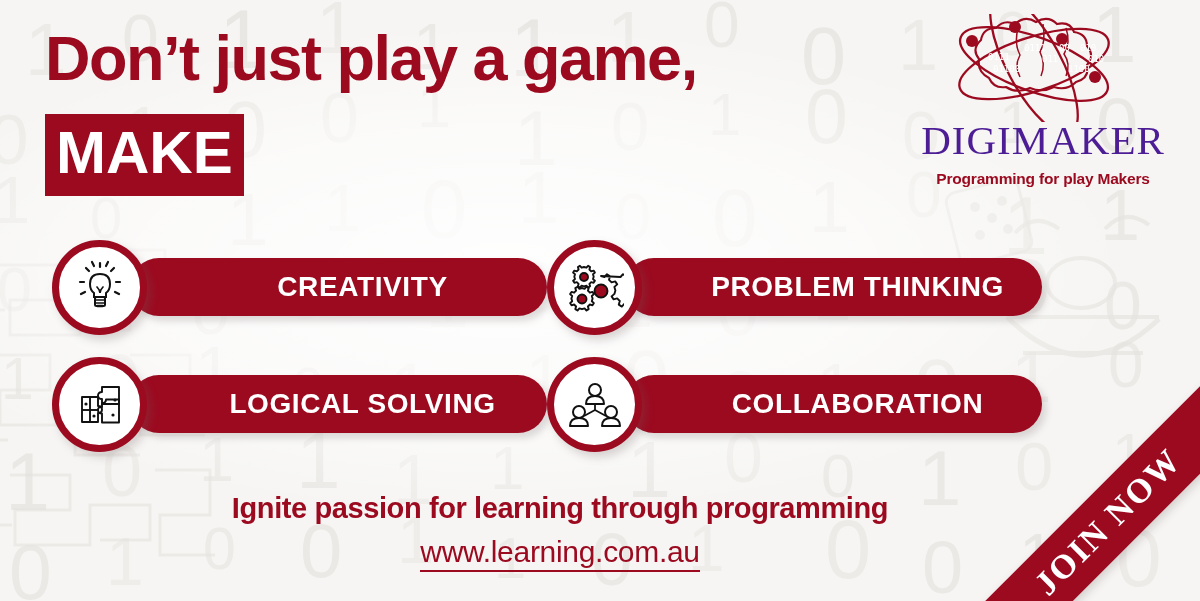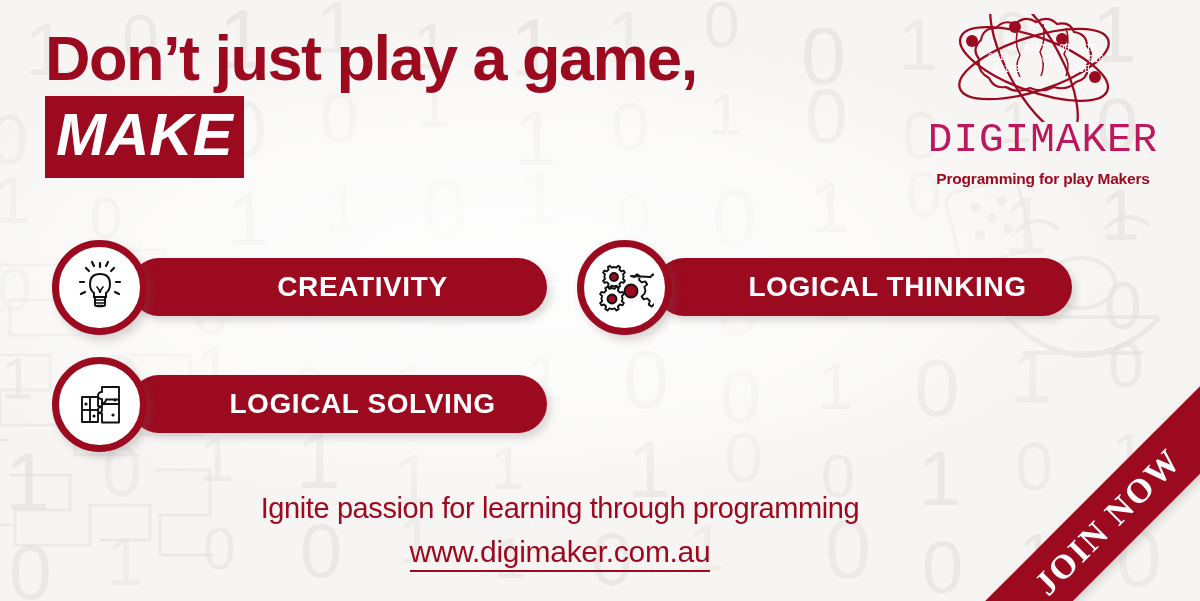--- a/index.html
+++ b/index.html
@@ -90,23 +90,22 @@
     font-weight: 700;
     color: #9c0a20;
     letter-spacing: -1.5px;
     line-height: 1.02;
     white-space: nowrap;
     font-stretch: condensed;
   }
   .headline-line2 {
     display: flex;
     align-items: center;
-    margin-top: 6px;
+    margin-top: 24px;
     white-space: nowrap;
-    font-style: italic;
   }
   .make-box {
     background: #9c0a20;
     color: #ffffff;
     font-size: 60px;
     font-weight: 700;
     letter-spacing: 0px;
     line-height: 1;
     padding: 9px 11px 13px 11px;
     display: inline-block;
@@ -125,24 +124,24 @@
   .logo {
     position: absolute;
     right: 26px;
     top: 14px;
     width: 262px;
     z-index: 6;
     text-align: center;
   }
   .logo-mark { width: 262px; height: 108px; display: block; }
   .logo-wordmark {
-    font-family: Liberation Mono, monospace;
+    font-family: Liberation Serif, serif;
     font-size: 41px;
     font-weight: 400;
-    color: #be185d;
+    color: #4c1d95;
     letter-spacing: 1px;
     line-height: 1;
     margin-top: -2px;
   }
   .logo-tagline {
     font-family: "Liberation Sans", sans-serif;
     font-size: 15.5px;
     font-weight: 700;
     color: #9c0a20;
     letter-spacing: -0.2px;
@@ -153,21 +152,20 @@
   
   .features {
     position: absolute;
     left: 52px;
     top: 240px;
     width: 1020px;
     z-index: 5;
   }
   .feature-row {
     display: flex;
-    gap: 30px;
   }
   .feature-row + .feature-row { margin-top: 22px; }
 
   .feature {
     position: relative;
     width: 495px;
     height: 95px;
     display: flex;
     align-items: center;
   }
@@ -212,21 +210,21 @@
   .badge svg { display: block; }
 
   
   .tagline {
     position: absolute;
     left: 0;
     top: 492px;
     width: 1120px;
     text-align: center;
     font-size: 29px;
-    font-weight: 400;
+    font-weight: 700;
     color: #9c0a20;
     letter-spacing: -0.4px;
     z-index: 5;
   }
   .url {
     position: absolute;
     left: 0;
     top: 535px;
     width: 1120px;
     text-align: center;
@@ -462,21 +460,21 @@
               <path d="M13 32 l-4 2"></path>
               <path d="M34 6 l2 -4"></path>
               <path d="M22 6 l-2 -4"></path>
             </g>
           </svg>
         </div>
       </div>
 
       <div class="feature">
         <div class="pill">
-          <span class="pill-label">LOGICAL THINKING</span>
+          <span class="pill-label">PROBLEM THINKING</span>
         </div>
         <div class="badge">
           <svg width="58" height="58" viewBox="0 0 58 58" fill="none" stroke="#111111" stroke-width="1.9">
 
             <g transform="translate(35,32)">
               <path d="M0 -15 l3.5 1 2.5 -2.8 3 2 -1 3.6 2.6 2.6 3.6 -1 2 3 -2.8 2.5 1 3.5 -1 3.5 -2.8 2.5 2 3 3.6 -1 2.6 2.6 -1 3.6 3 2 2.5 -2.8 3.5 1 3.5 -1 2.5 2.8 3 -2 -1 -3.6 -2.6 -2.6 -3.6 1 -2 -3 2.8 -2.5 -1 -3.5 1 -3.5 2.8 -2.5 -2 -3 -3.6 1 -2.6 -2.6 1 -3.6 -3 -2 -2.5 2.8 z" stroke-linejoin="round"></path>
               <circle cx="0" cy="0" r="6.5" fill="#9c0a20" stroke="#111111"></circle>
             </g>
 
             <g transform="translate(18,18)">
@@ -512,27 +510,49 @@
             <path d="M18 33 v12"></path>
             <circle cx="14" cy="27" r="1.6" fill="#111111" stroke="none"></circle>
             <circle cx="22" cy="39" r="1.6" fill="#111111" stroke="none"></circle>
 
             <path d="M30 30 v-4 q4 0 4 -3.5 h13 v23 h-17 v-9 q-4 0 -4 -3.5 t4 -3 z"></path>
             <circle cx="41" cy="38" r="1.6" fill="#111111" stroke="none"></circle>
           </svg>
         </div>
       </div>
 
+      <div class="feature">
+        <div class="pill">
+          <span class="pill-label">COLLABORATION</span>
+        </div>
+        <div class="badge">
+          <svg width="58" height="56" viewBox="0 0 58 56" fill="none" stroke="#111111" stroke-width="2" stroke-linejoin="round">
+
+            <path d="M29 26 v7" stroke-width="1.8"></path>
+            <path d="M29 33 l-11 6" stroke-width="1.8"></path>
+            <path d="M29 33 l11 6" stroke-width="1.8"></path>
+
+            <circle cx="29" cy="13" r="6"></circle>
+            <path d="M20 27 q0 -8 9 -8 q9 0 9 8 z"></path>
+
+            <circle cx="13" cy="35" r="6"></circle>
+            <path d="M4 49 q0 -8 9 -8 q9 0 9 8 z"></path>
+
+            <circle cx="45" cy="35" r="6"></circle>
+            <path d="M36 49 q0 -8 9 -8 q9 0 9 8 z"></path>
+          </svg>
+        </div>
+      </div>
 
     </div>
   </div>
 
   <div class="tagline">Ignite passion for learning through programming</div>
   <div class="url">
-    <span>www.digimaker.com.au</span>
+    <span>www.learning.com.au</span>
   </div>
 
   <div class="ribbon-wrap">
     <div class="ribbon">
       <span class="ribbon-label">JOIN NOW</span>
     </div>
   </div>
 
 </div>
 

